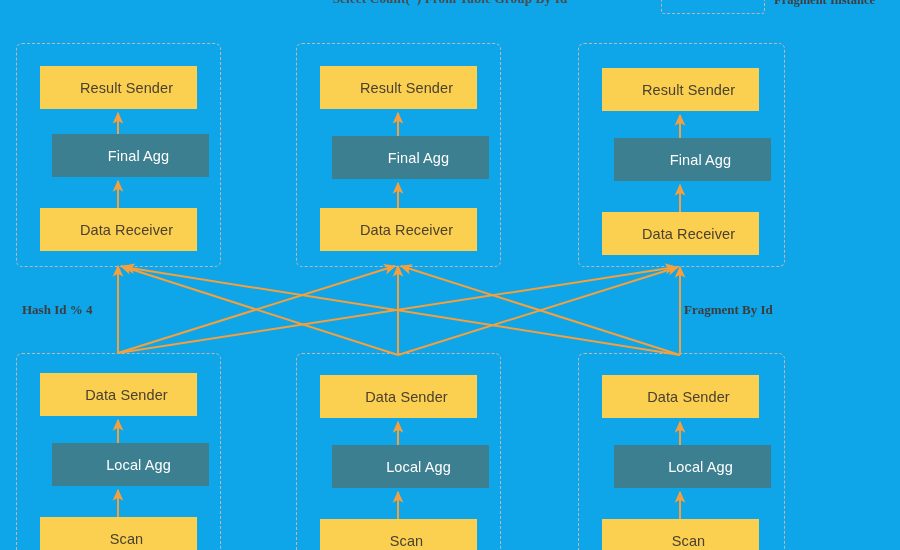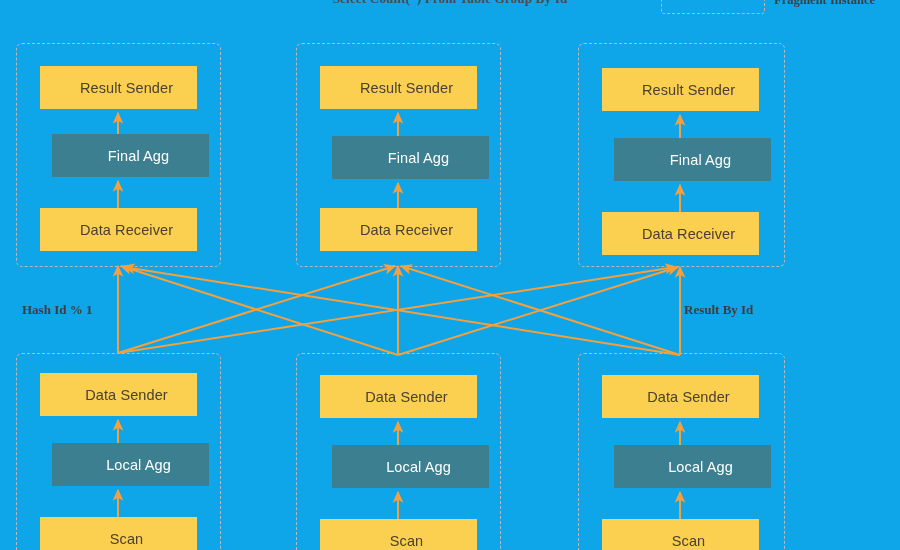--- a/index.html
+++ b/index.html
@@ -116,23 +116,23 @@
 
 <div id="canvas">
 
   <div class="diagram-title">Select Count(*) From Table Group By Id</div>
 
   <div class="legend">
     <div class="legend-swatch"></div>
     <div class="legend-label">Fragment Instance</div>
   </div>
 
-  <div class="side-label" style="left:22px; top:302px;">Hash Id % 1</div>
-
-  <div class="side-label" style="left:684px; top:302px;">Result By Id</div>
+  <div class="side-label" style="left:22px; top:302px;">Hash Id % 4</div>
+
+  <div class="side-label" style="left:684px; top:302px;">Fragment By Id</div>
 
   <div class="fragment" style="left:16px; top:43px; width:205px; height:224px;">
   </div>
   <div class="op yellow" style="left:40px; top:66px; width:157px; height:43px;">Result Sender</div>
   <div class="op teal" style="left:40px; top:134px; width:157px; height:43px;">Final Agg</div>
   <div class="op yellow" style="left:40px; top:208px; width:157px; height:43px;">Data Receiver</div>
 
   <div class="fragment" style="left:296px; top:43px; width:205px; height:224px;">
   </div>
   <div class="op yellow" style="left:320px; top:66px; width:157px; height:43px;">Result Sender</div>

